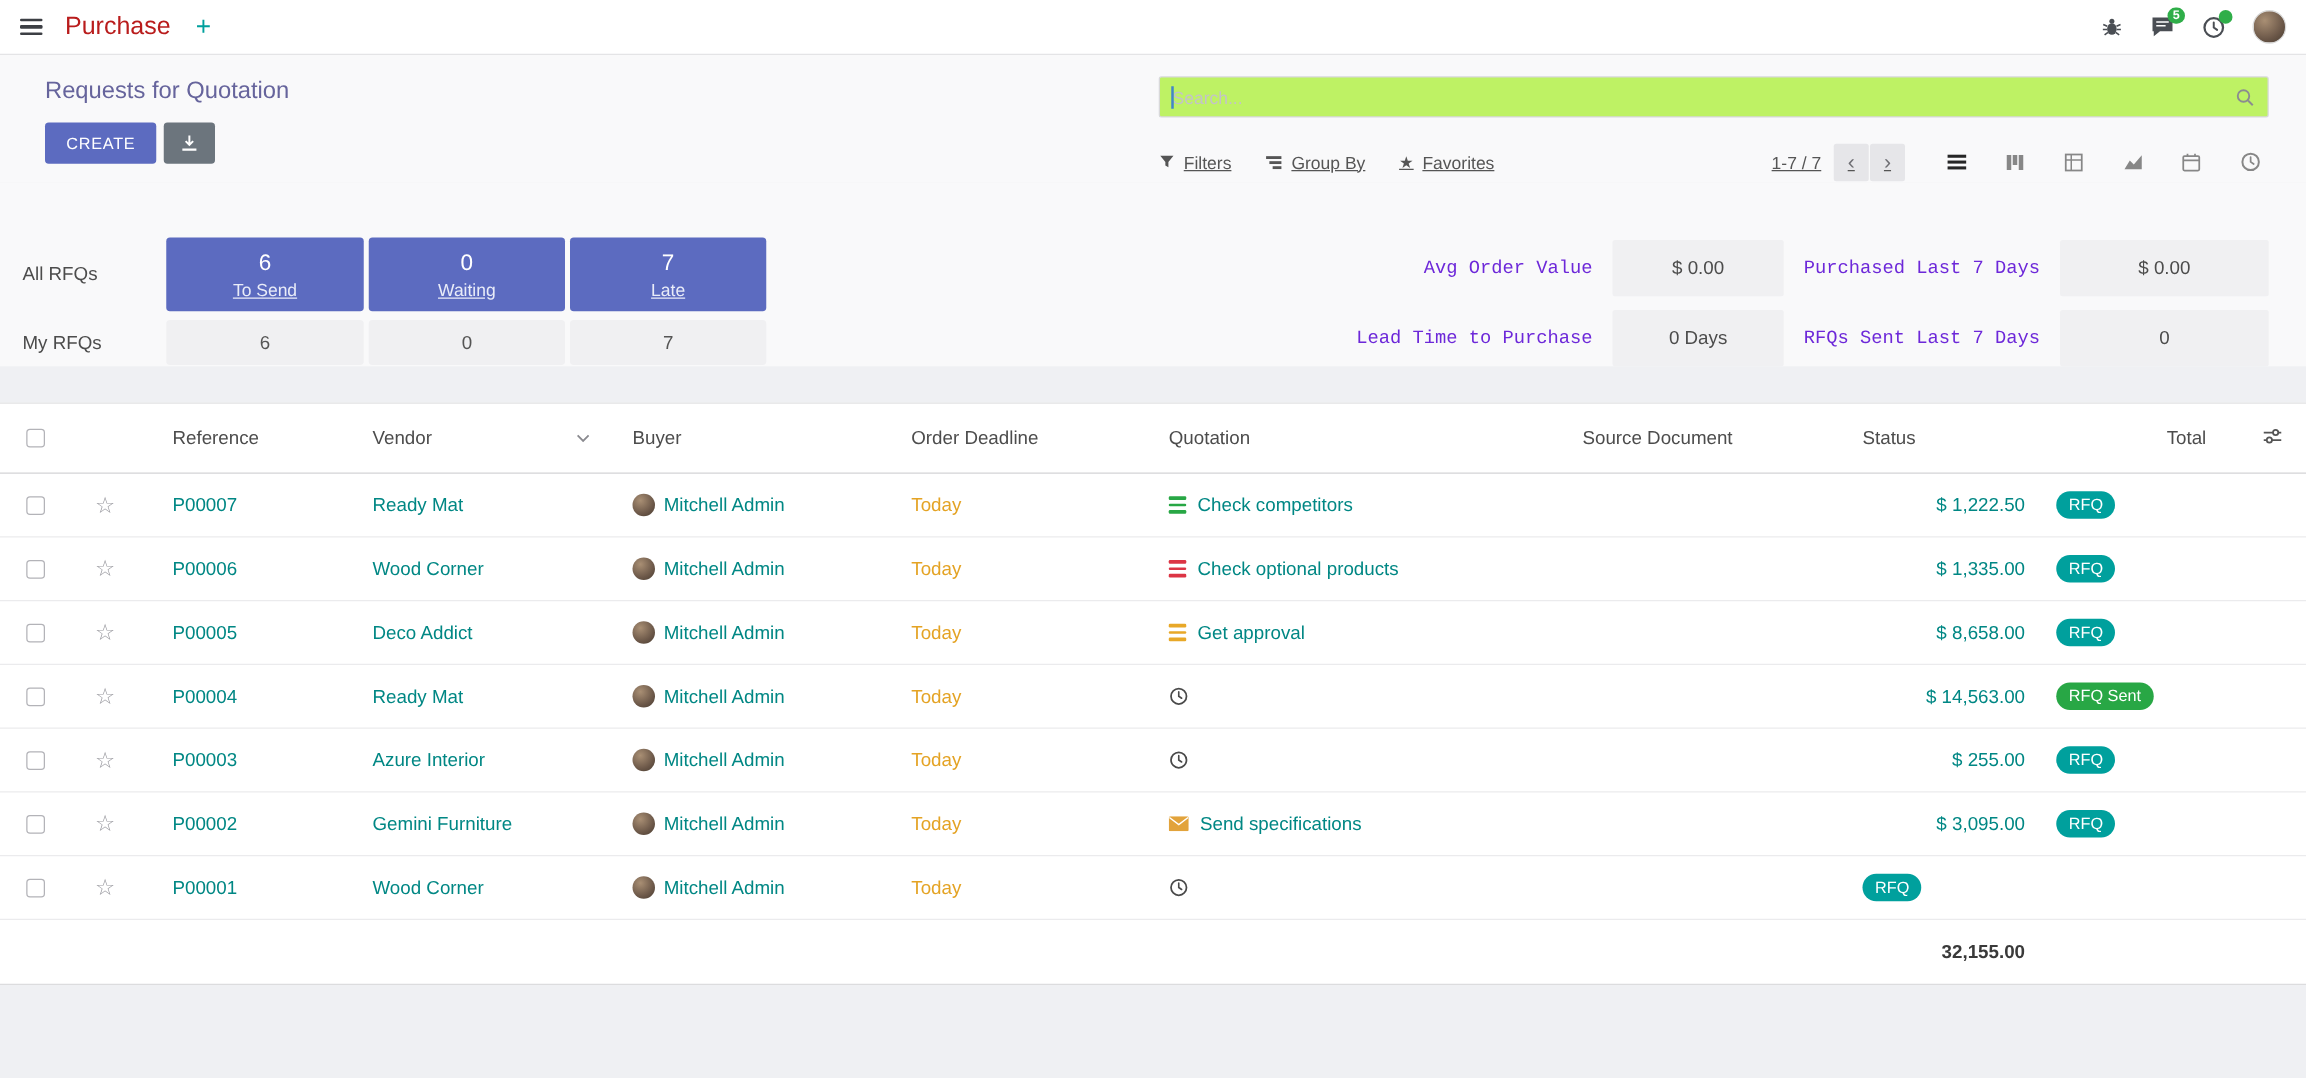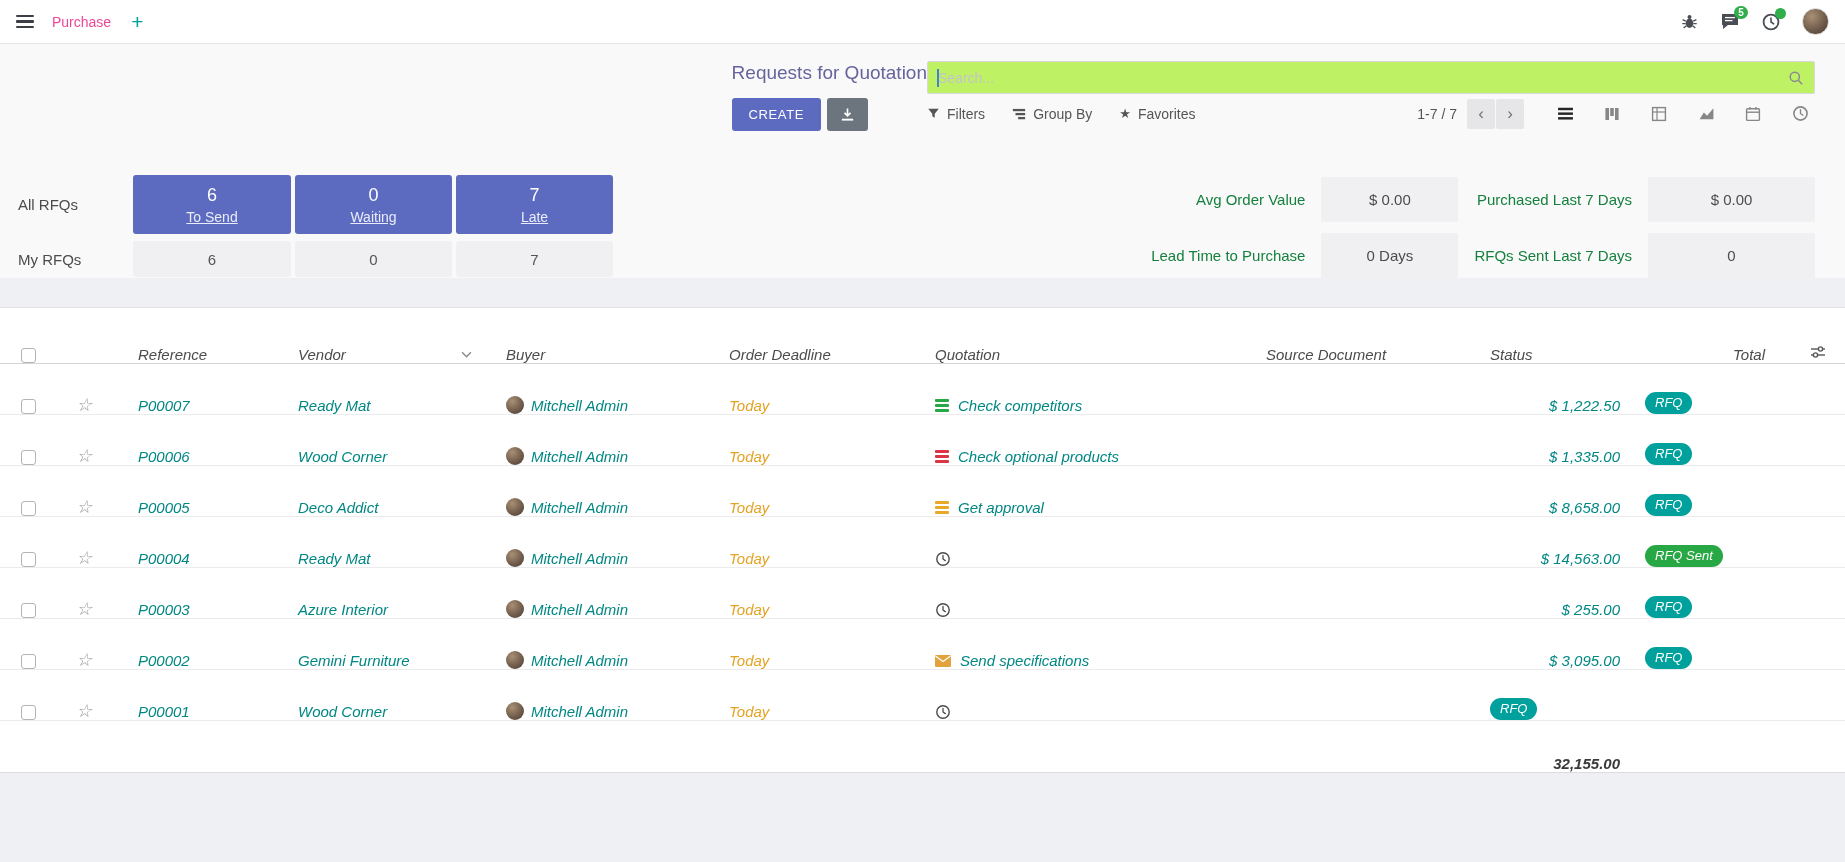--- a/index.html
+++ b/index.html
@@ -16,40 +16,40 @@
 
   
   .navbar {
     height:44px; background:#fff; border-bottom:1px solid #e4e4e6;
     display:flex; align-items:center; justify-content:space-between;
     padding:0 16px;
   }
   .nav-left { display:flex; align-items:center; gap:18px; }
   .hamburger { display:flex; flex-direction:column; gap:3px; width:18px; cursor:pointer; }
   .hamburger i { display:block; height:2.4px; background:#3c3f44; border-radius:1px; }
-  .app-name { font-size:14px; color:#ec4899; }
+  .app-name { font-size:20px; color:#b91c1c; }
   .nav-plus { color:#00a09d; font-size:21px; line-height:1; cursor:pointer; padding:0 2px; }
   .nav-right { display:flex; align-items:center; gap:21px; }
   .nav-ic { position:relative; width:20px; height:20px; display:flex; align-items:center; justify-content:center; cursor:pointer; }
   .badge {
     position:absolute; top:-6px; right:-8px; background:#2fae49; color:#fff;
     font-size:10px; line-height:13px; min-width:14px; height:13px; text-align:center;
     border-radius:7px; padding:0 3px; font-weight:bold;
   }
   .dot-badge { position:absolute; top:-4px; right:-5px; width:11px; height:11px; border-radius:50%; background:#2fae49; }
   .avatar {
     width:27px; height:27px; border-radius:50%;
     background:radial-gradient(circle at 35% 30%, #a98f74, #6b5748 62%, #463a2f);
     border:1px solid #d8d8d8; cursor:pointer;
   }
 
   
   .control-panel {
-    display:flex; justify-content:flex-end; align-items:flex-start;
-    background:#f9f9fa; padding:17px 30px 0 24px;
+    display:flex; justify-content:space-between; align-items:flex-start;
+    background:#f9f9fa; padding:17px 30px 0 36px;
   }
   .cp-title { font-size:19px; font-weight:400; color:#66649c; line-height:24px; }
   .cp-buttons { margin-top:13px; display:flex; gap:6px; }
   .btn-create {
     background:#5c6bc0; color:#fff; border:none; border-radius:3px;
     font-size:13px; letter-spacing:.6px; padding:0 17px; height:33px; cursor:pointer;
     font-family:"Liberation Sans",sans-serif;
   }
   .btn-export {
     background:#6c757d; border:none; border-radius:3px; width:41px; height:33px;
@@ -59,21 +59,21 @@
   .search-box {
     position:relative; height:33px; background:#bef264; border:1px solid #d8d8da; border-radius:2px;
     display:flex; align-items:center; padding:0 10px;
   }
   .search-box input {
     flex:1; border:none; outline:none; font-size:14px; color:#333;
     font-family:"Liberation Sans",sans-serif; background:transparent;
   }
   .search-box input::placeholder { color:#c3c3c8; }
   .search-caret { position:absolute; left:9px; top:7px; width:1.5px; height:18px; background:#4285c8; }
-  .cp-actions { display:flex; align-items:center; margin-top:3px; height:33px; font-size:14px; color:#555; }
+  .cp-actions { display:flex; align-items:center; margin-top:19px; height:33px; font-size:14px; color:#555;text-decoration:underline; }
   .cp-action { display:flex; align-items:center; gap:7px; cursor:pointer; margin-right:27px; white-space:nowrap; }
   .fav-star { color:#555; font-size:13px; }
   .pager-group { margin-left:auto; display:flex; align-items:center; gap:10px; margin-right:26px; }
   .pager-text { color:#555; font-size:14px; }
   .pager-btns { display:flex; gap:1px; }
   .pager-btn {
     width:28px; height:30px; background:#e6e6e9; border:none; border-radius:2px;
     color:#6f6f74; font-size:17px; line-height:1; cursor:pointer; display:flex; align-items:center; justify-content:center;
     font-family:"Liberation Sans",sans-serif;
   }
@@ -97,29 +97,29 @@
   .kpi-count { font-size:18px; }
   .kpi-label { font-size:14px; color:#e9ecf8;text-decoration:underline; }
   .kpi-my {
     background:#f0f0f2; border-radius:3px; color:#555; font-size:15px; cursor:pointer;
     display:flex; align-items:center; justify-content:center;
   }
   .metrics {
     display:grid; grid-template-columns:auto 137px auto 167px;
     grid-auto-rows:45px; column-gap:16px; row-gap:11px; align-items:center; margin-top:2px;
   }
-  .metric-label { text-align:right; font-size:15px; color:#15803d; white-space:nowrap; }
+  .metric-label { text-align:right; font-size:15px; color:#6d28d9; white-space:nowrap;font-family:Liberation Mono, monospace; }
   .metric-value {
     background:#f0f0f2; border-radius:2px; height:45px; font-size:15px; color:#4c4c4c;
     display:flex; align-items:center; justify-content:center;
   }
 
   
   .table-card { margin-top:29px; background:#fff; border-top:1px solid #e2e2e4; border-bottom:1px solid #dcdcde; }
-  .trow { display:flex; align-items:flex-end;font-style:italic; }
+  .trow { display:flex; align-items:center; }
   .td { display:flex; align-items:center; font-size:15px; }
   .thead { height:56px; border-bottom:1px solid #d4d4d6; }
   .thead .td { color:#4c4c4c; cursor:pointer; }
   .tbody-row { height:51px; border-bottom:1px solid #ebebed; cursor:pointer; }
   .tfoot-row { height:51px; }
   .c-check   { width:56px;  justify-content:center; }
   .c-star    { width:56px;  justify-content:center; }
   .c-ref     { width:186px; padding-left:26px; }
   .c-vendor  { width:208px; }
   .c-buyer   { width:223px; gap:7px; }

